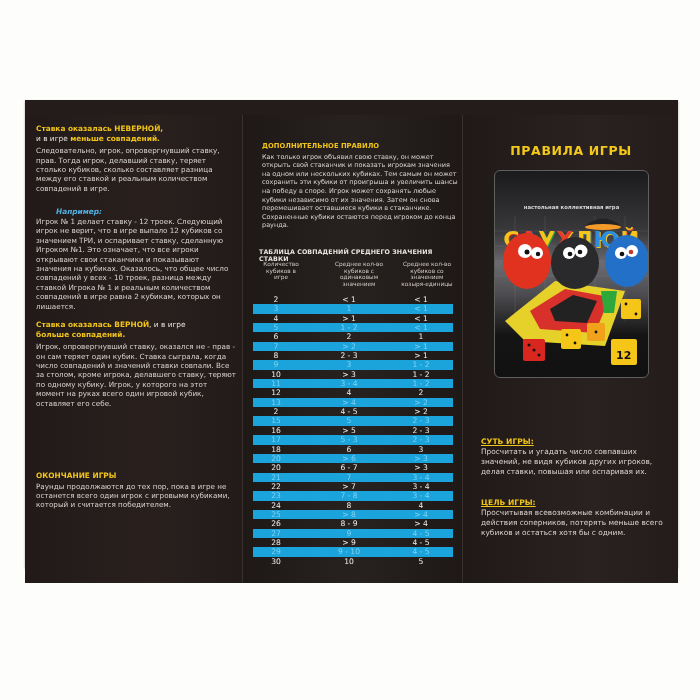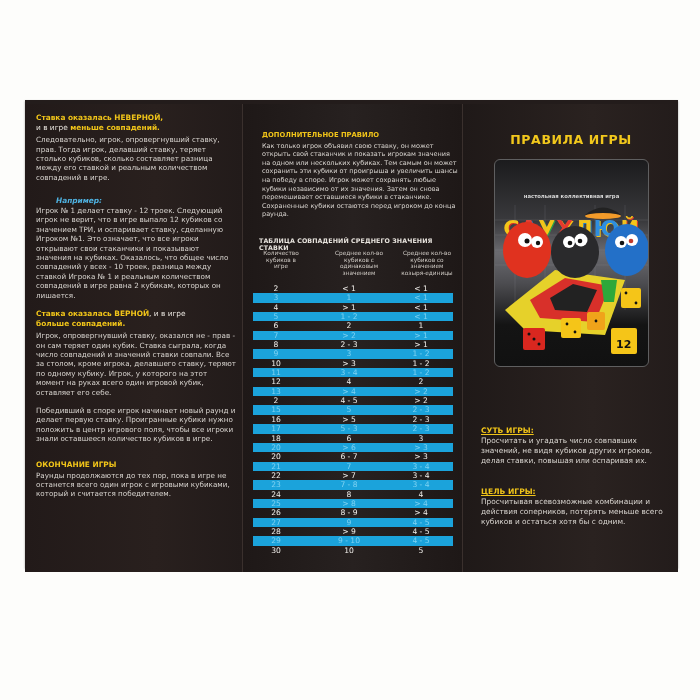--- a/index.html
+++ b/index.html
@@ -1,18 +1,18 @@
 <!DOCTYPE html>
 <html><head>
 <meta charset="utf-8">
 <style>
   html,body{margin:0;padding:0;}
   body{width:700px;height:700px;background:#fdfdfb;position:relative;overflow:hidden;font-family:"DejaVu Sans","Liberation Sans",sans-serif;}
   .brochure{position:absolute;left:25px;top:100px;width:653px;height:468px;background:#231c1b;box-shadow:0 1px 2px rgba(0,0,0,.35);}
-  .panel{position:absolute;top:4px;height:100%;box-sizing:border-box;}
+  .panel{position:absolute;top:15px;height:100%;box-sizing:border-box;}
   .p1{left:0;width:217px;background:linear-gradient(90deg,#221a19 0%,#29201e 60%,#221b1a 100%);}
   .p2{left:217px;width:220px;background:linear-gradient(90deg,#1e1817 0%,#272120 50%,#1e1817 100%);border-left:1px solid #3a302d;}
   .p3{left:437px;width:216px;background:linear-gradient(90deg,#1f1918 0%,#2a2220 60%,#231c1b 100%);border-left:1px solid #3a302d;}
   .txt{color:#d9d5d0;font-size:7.2px;line-height:9.4px;}
   .hd{color:#f0c419;font-weight:bold;font-size:7.4px;line-height:9.6px;}
   .blk{position:absolute;}
   .ex-h{color:#4fb3e2;font-style:italic;font-weight:bold;font-size:7.4px;padding-left:20px;}
   .it{}
   
   .tbl-title{position:absolute;left:16px;top:133px;width:200px;color:#e8e4de;font-weight:bold;font-size:6.3px;letter-spacing:.1px;}
@@ -56,21 +56,20 @@
     </div>
 
     <div class="blk" style="left:11px;top:205px;width:200px;">
       <div class="hd">
         <span>Ставка оказалась </span><span>ВЕРНОЙ</span><span style="color:#e8e4de;font-weight:normal">, и в игре</span><br>
         <span>больше совпадений.</span>
       </div>
       <div class="txt" style="margin-top:3px">Игрок, опровергнувший ставку, оказался не - прав - он сам теряет один кубик. Ставка сыграла, когда число совпадений и значений ставки совпали. Все за столом, кроме игрока, делавшего ставку, теряют по одному кубику. Игрок, у которого на этот момент на руках всего один игровой кубик, оставляет его себе.</div>
     </div>
 
-    <div class="blk txt" style="left:11px;top:302px;width:200px;">Победивший в споре игрок начинает новый раунд и делает первую ставку. Проигранные кубики нужно положить в центр игрового поля, чтобы все игроки знали оставшееся количество кубиков в игре.</div>
 
     <div class="blk" style="left:11px;top:356px;width:200px;">
       <div class="hd">ОКОНЧАНИЕ ИГРЫ</div>
       <div class="txt" style="margin-top:1px">Раунды продолжаются до тех пор, пока в игре не останется всего один игрок с игровыми кубиками, который и считается победителем.</div>
     </div>
   </div>
 
   <div class="panel p2">
     <div class="blk" style="left:19px;top:27px;width:196px;">
       <div class="hd" style="font-size:6.8px">ДОПОЛНИТЕЛЬНОЕ ПРАВИЛО</div>

